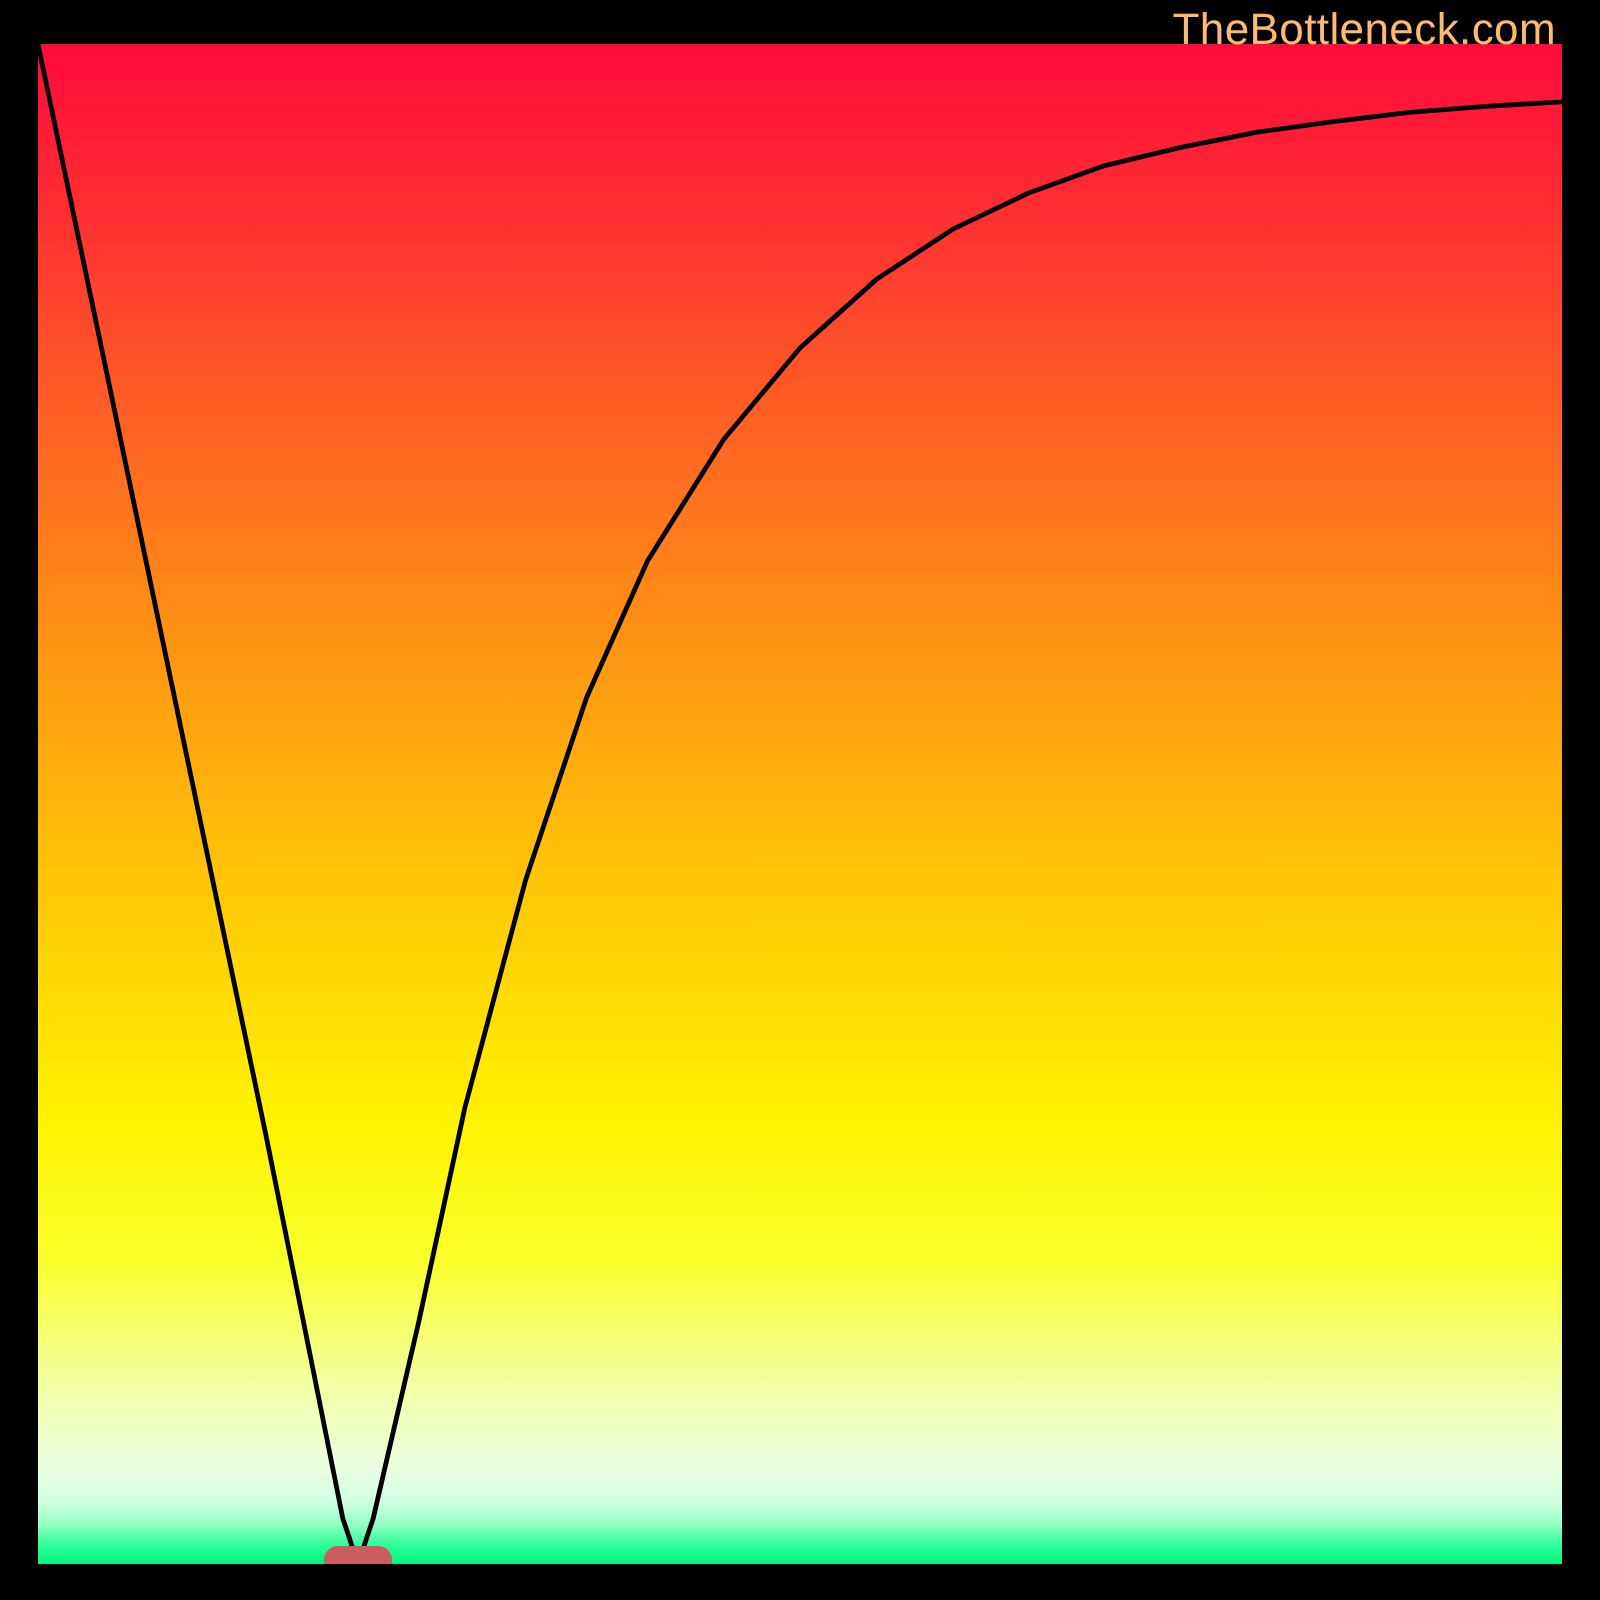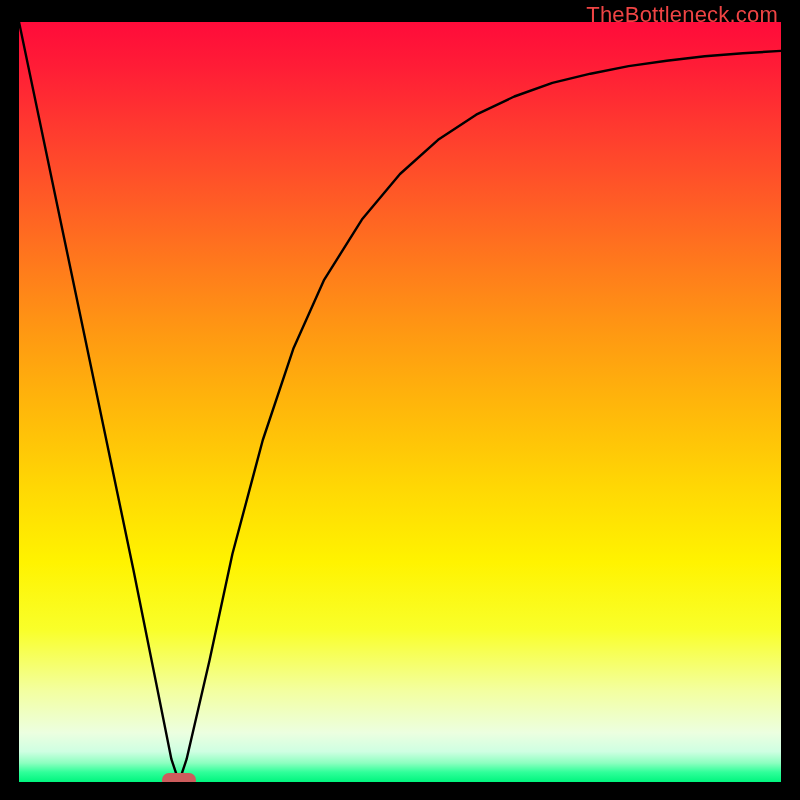--- a/index.html
+++ b/index.html
@@ -48,21 +48,21 @@
       #cfffe2 96%,
       #8dffc0 97.5%,
       #30ff9a 98.7%,
       #00f57e 100%
     );
   }
   .watermark {
     position: absolute;
     top: 2px;
     right: 22px;
-    color: #ef4444;
+    color: #fdba74;
     font-family: Arial, Helvetica, sans-serif;
     font-size: 22px;
     letter-spacing: 0.2px;
     font-weight: 400;
     margin-left: 19px;
   }
   svg.curve {
     position: absolute;
     left: 0;
     top: 0;

